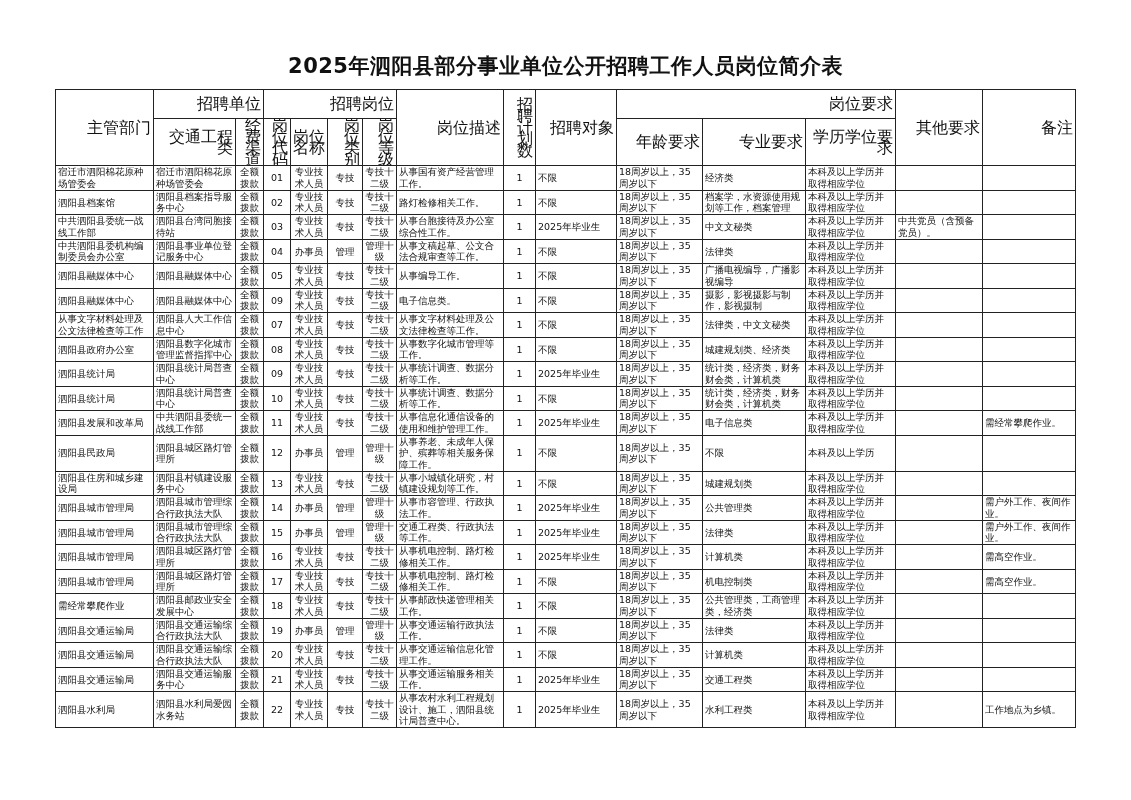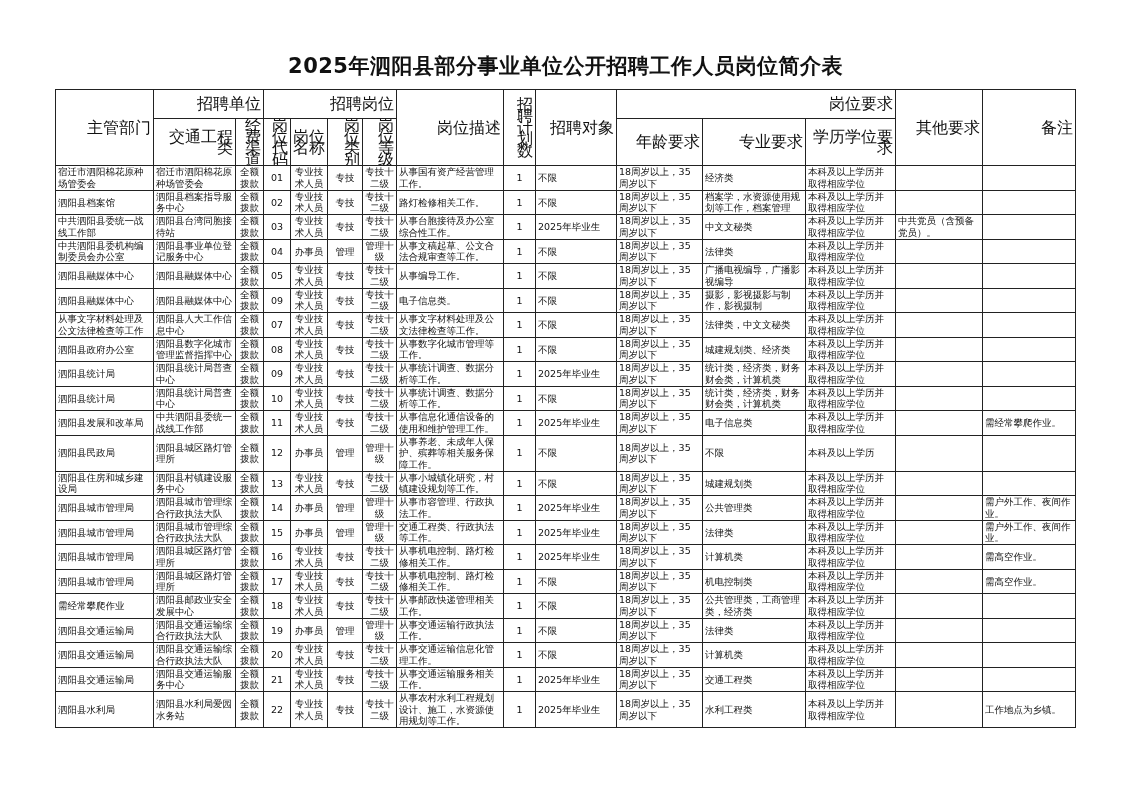--- a/index.html
+++ b/index.html
@@ -421,21 +421,21 @@
         <td class="l"></td>
       </tr>
       <tr class="tall">
         <td class="l">泗阳县水利局</td>
         <td class="l">泗阳县水利局爱园水务站</td>
         <td class="c">全额拨款</td>
         <td class="c">22</td>
         <td class="c">专业技术人员</td>
         <td class="c">专技</td>
         <td class="c">专技十二级</td>
-        <td class="l">从事农村水利工程规划设计、施工，水资源使用规划等工作。</td>
+        <td class="l">从事农村水利工程规划设计、施工，泗阳县统计局普查中心。</td>
         <td class="c">1</td>
         <td class="l">2025年毕业生</td>
         <td class="l">18周岁以上，35周岁以下</td>
         <td class="l">水利工程类</td>
         <td class="l">本科及以上学历并取得相应学位</td>
         <td class="l"></td>
         <td class="l">工作地点为乡镇。</td>
       </tr>
     </tbody>
 </table>

